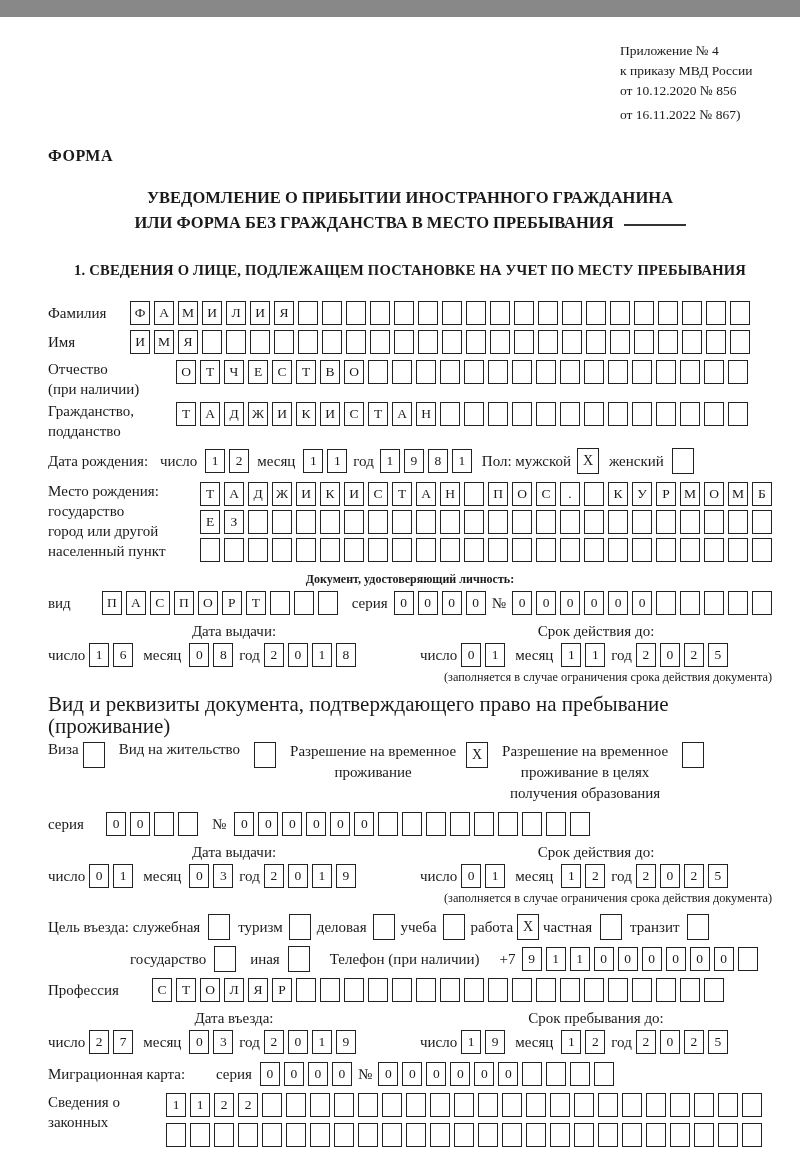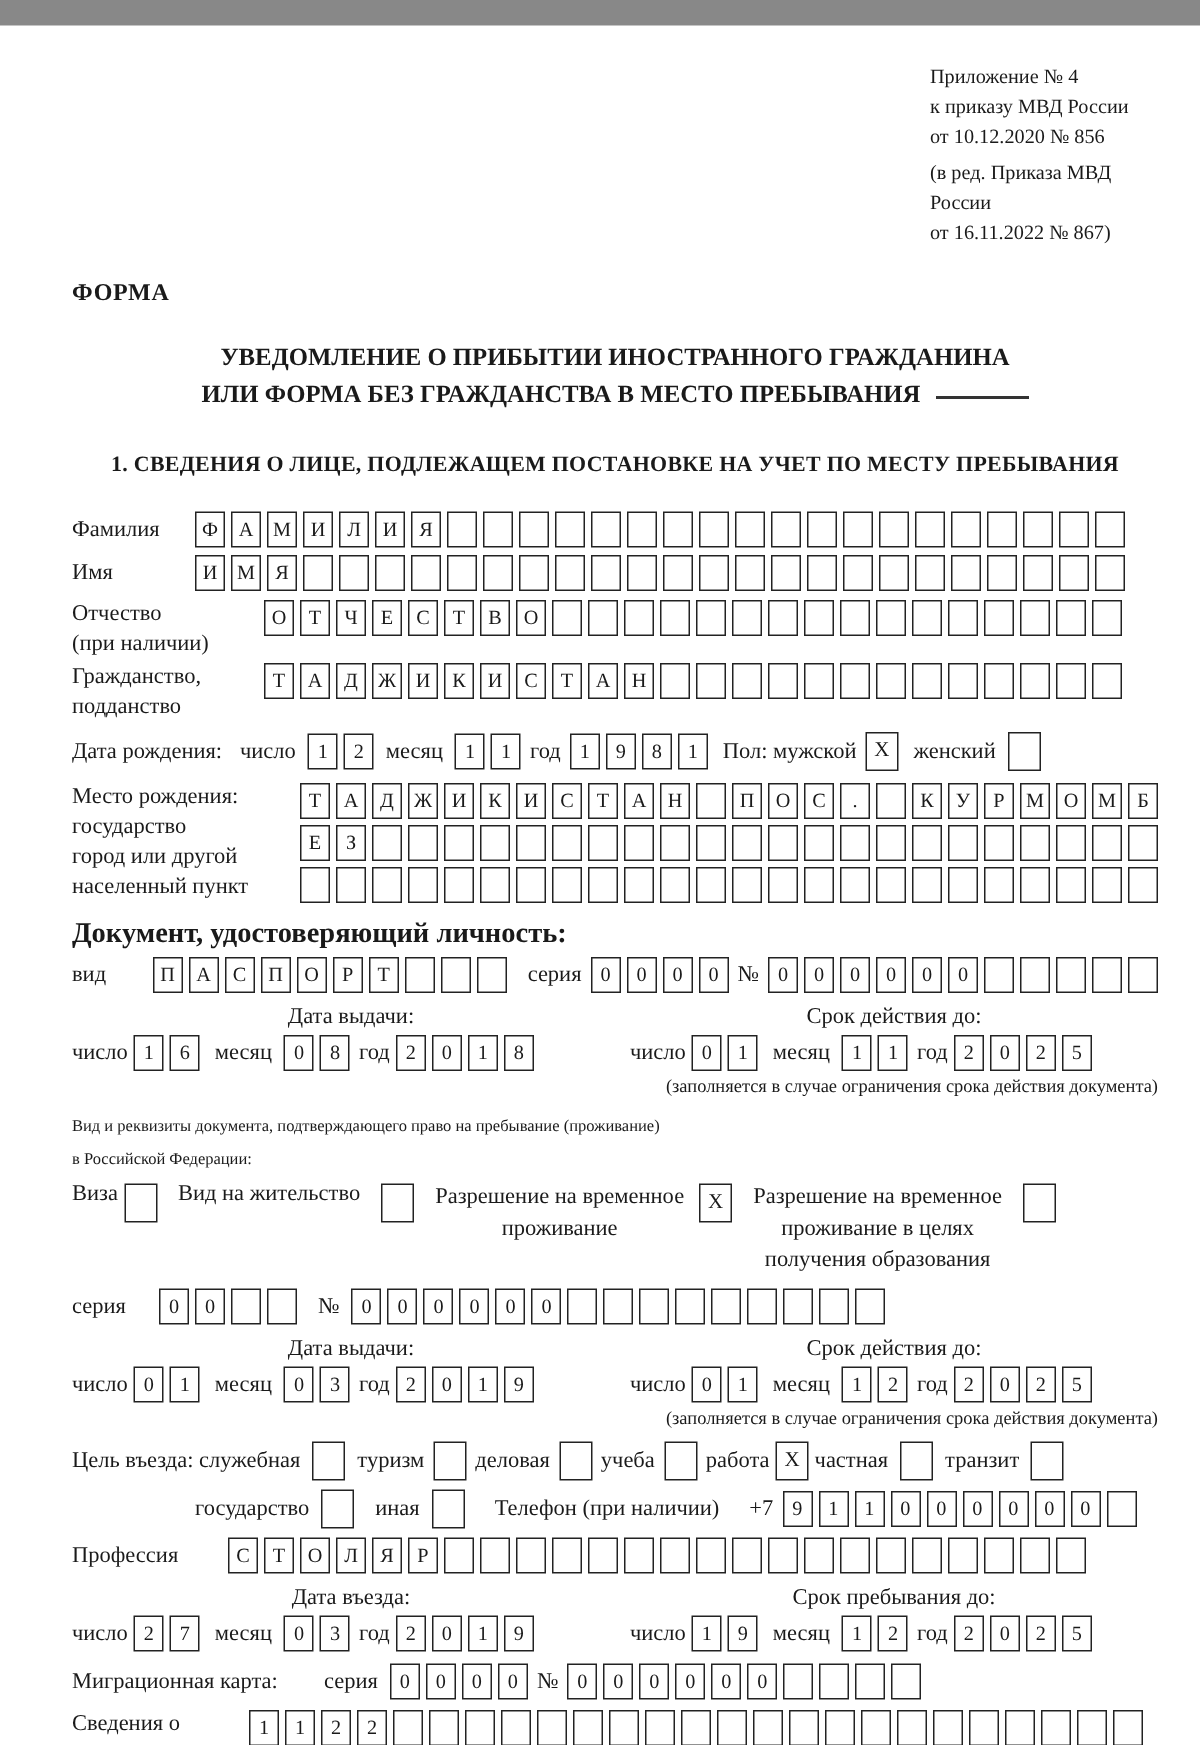--- a/index.html
+++ b/index.html
@@ -31,36 +31,35 @@
   .top-align { align-items:flex-start; }
   .top-align .cells { margin-top:1px; }
   
   .dates-pair { display:flex; margin-top:8px; }
   .dates-col-l { width:372px; }
   .dates-col-r { flex:1; }
   .dates-head { text-align:center; font-size:15px; margin-bottom:3px; }
   .dates-line { display:flex; align-items:center; }
   .note { font-size:12.3px; margin-top:3px; text-align:right; white-space:nowrap; }
   .center-lbl { text-align:center; font-size:15px; line-height:21px; }
-  .doc-heading { font-weight:bold; font-size:19px; margin-top:10px; }
-  .para { font-size:11px; line-height:22px; margin-top:8px; }
+  .doc-heading { text-align:center; font-weight:bold; font-size:12px; margin-top:10px; }
+  .para { font-size:21px; line-height:22px; margin-top:8px; }
   .sp4{width:4px;flex-shrink:0}.sp6{width:6px;flex-shrink:0}.sp8{width:8px;flex-shrink:0}
   .sp10{width:10px;flex-shrink:0}.sp14{width:14px;flex-shrink:0}.sp20{width:20px;flex-shrink:0}
 </style>
 </head>
 <body>
 
 <div class="page">
 
   <div class="appendix">
     <div>Приложение № 4</div>
     <div>к приказу МВД России</div>
     <div>от 10.12.2020 № 856</div>
     <div class="gap"></div>
-    <div>(в ред. Приказа МВД России</div>
     <div>от 16.11.2022 № 867)</div>
   </div>
   <div class="form-label">ФОРМА</div>
 
   <div class="title">
     <div>УВЕДОМЛЕНИЕ О ПРИБЫТИИ ИНОСТРАННОГО ГРАЖДАНИНА</div>
     <div>
       <span>ИЛИ ФОРМА БЕЗ ГРАЖДАНСТВА В МЕСТО ПРЕБЫВАНИЯ</span><span class="blank-line"></span>
     </div>
   </div>
@@ -420,21 +419,20 @@
             <span class="cell">2</span>
             <span class="cell">5</span>
           </div>
       </div>
       <div class="note">(заполняется в случае ограничения срока действия документа)</div>
     </div>
   </div>
 
   <div class="para">
     <div>Вид и реквизиты документа, подтверждающего право на пребывание (проживание)</div>
-    <div>в Российской Федерации:</div>
   </div>
 
   <div class="frow top-align" style="margin-top:4px">
     <span class="lbl">Виза</span>
       <span class="sp4"></span>
     <div class="cells cbx">
         <span class="cell"></span>
       </div>
       <span class="sp14"></span>
     <span class="lbl">Вид на жительство</span>

